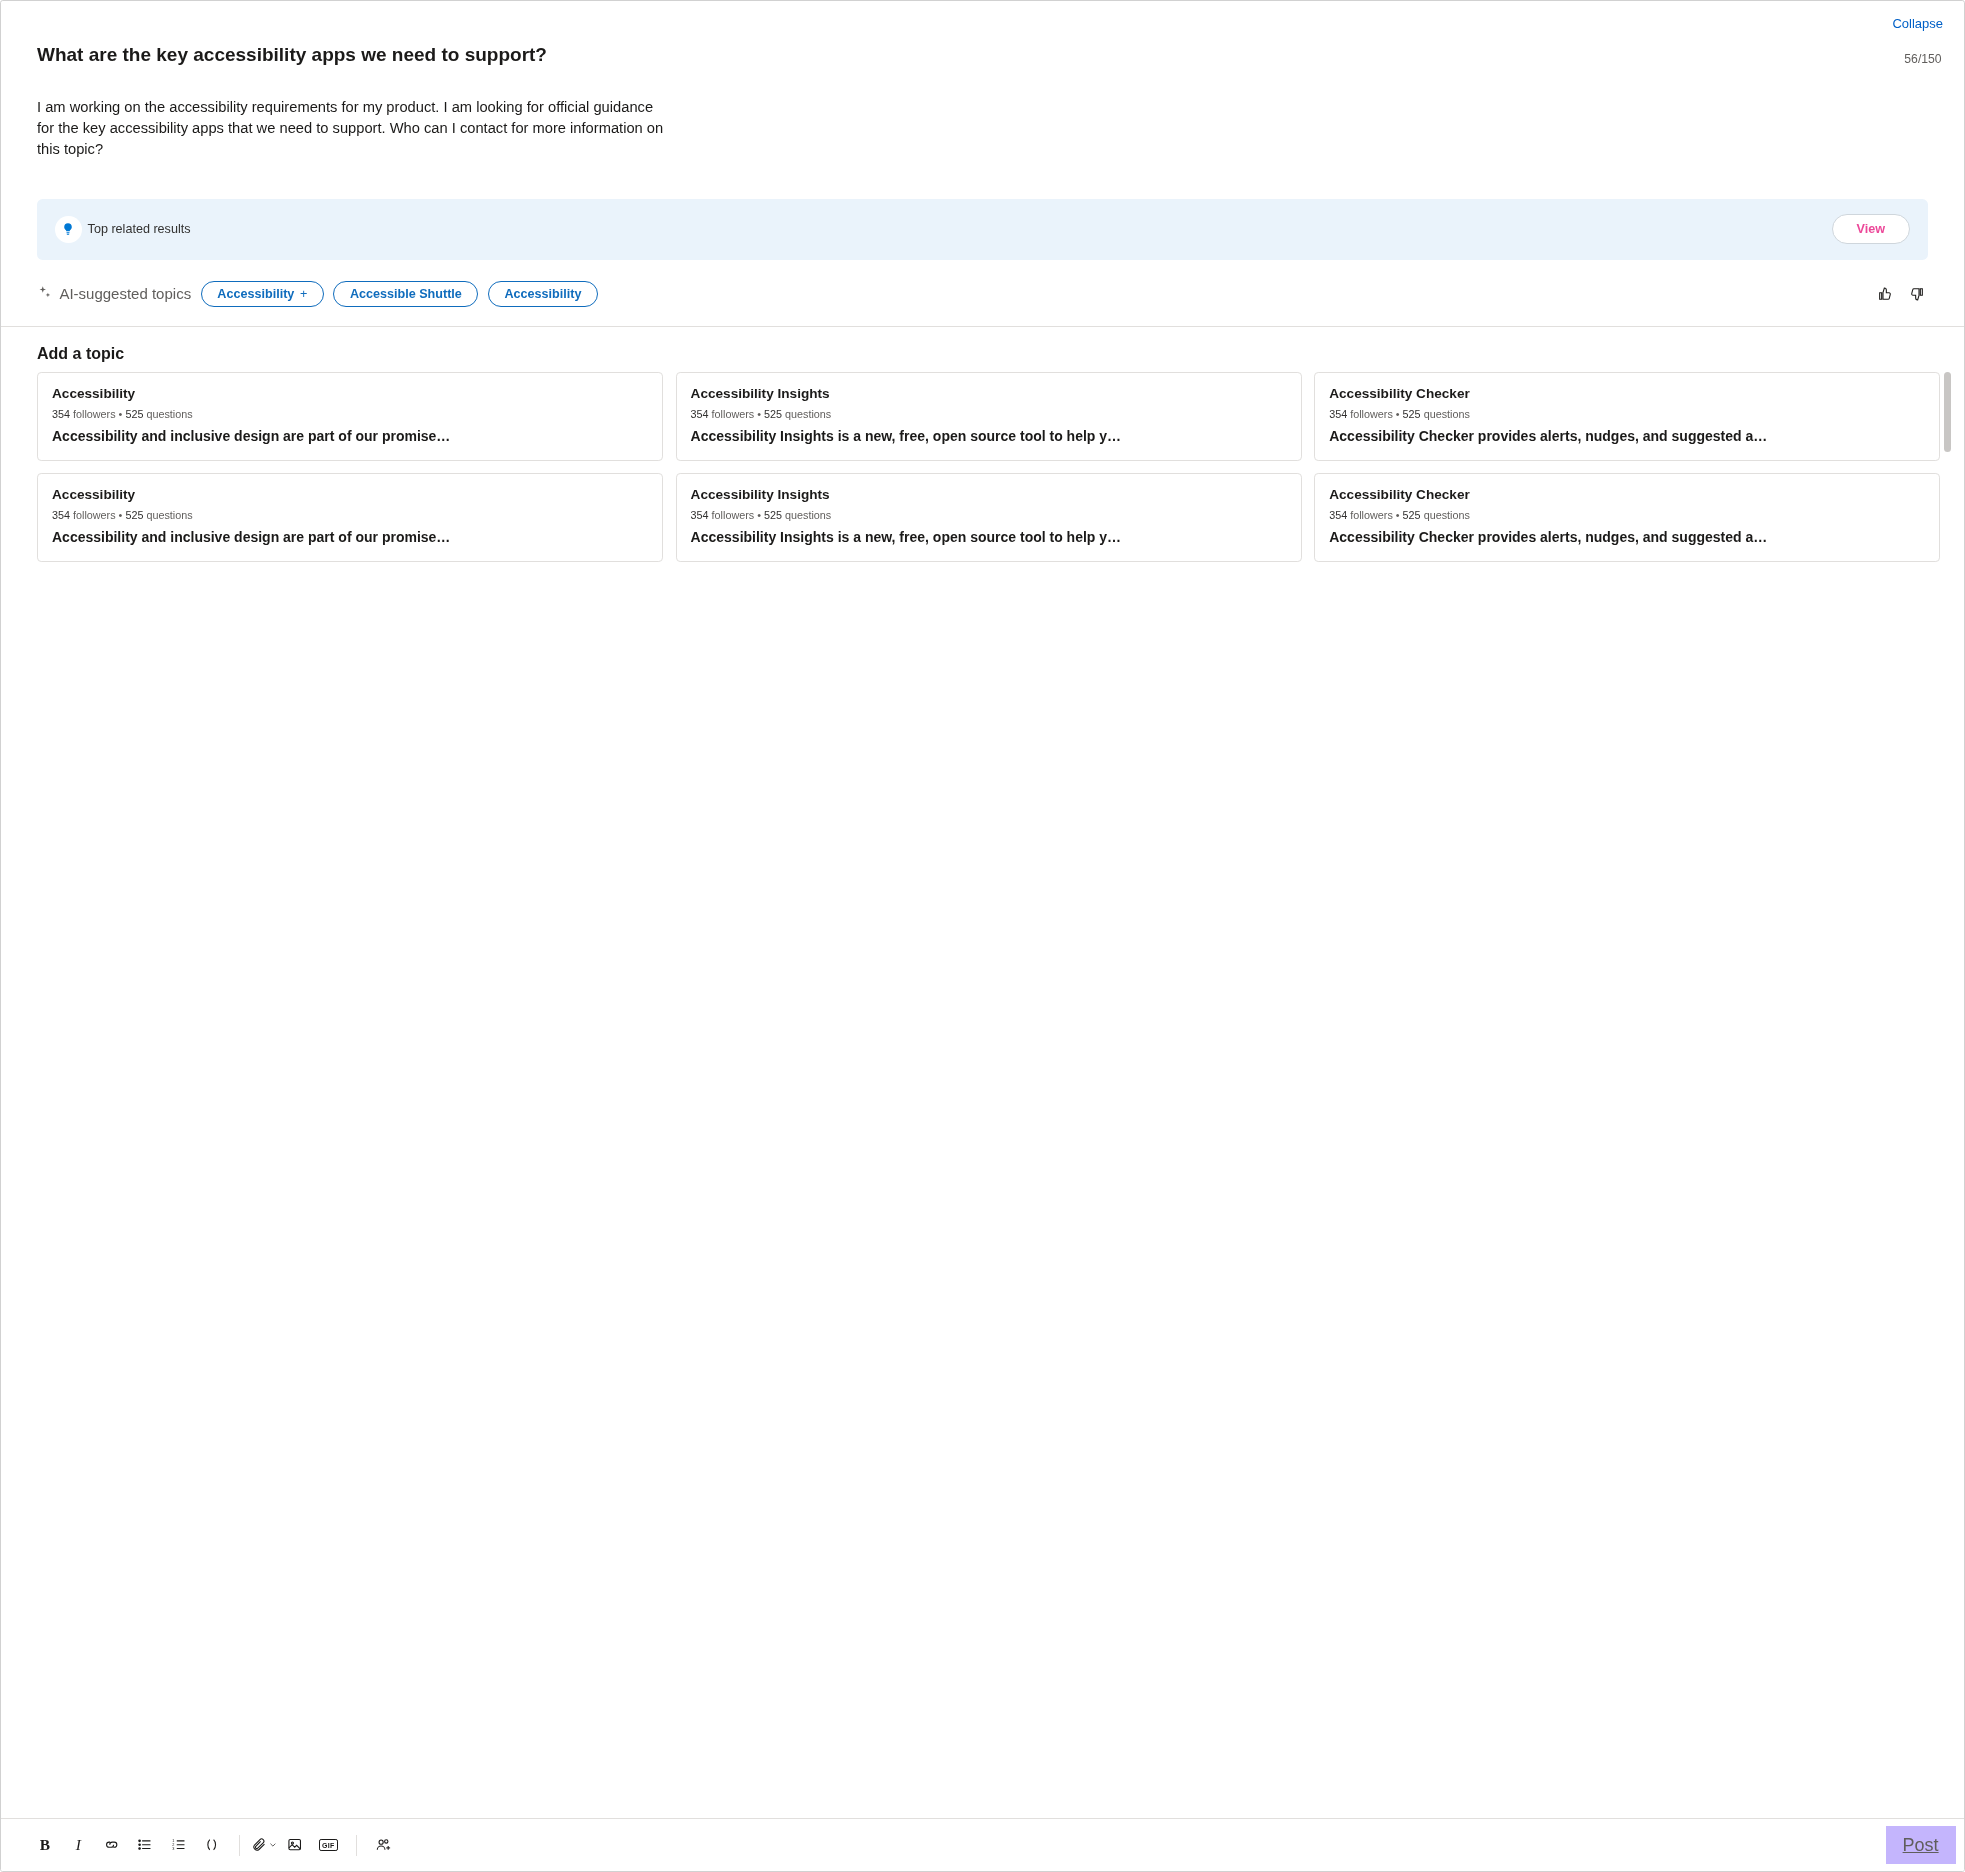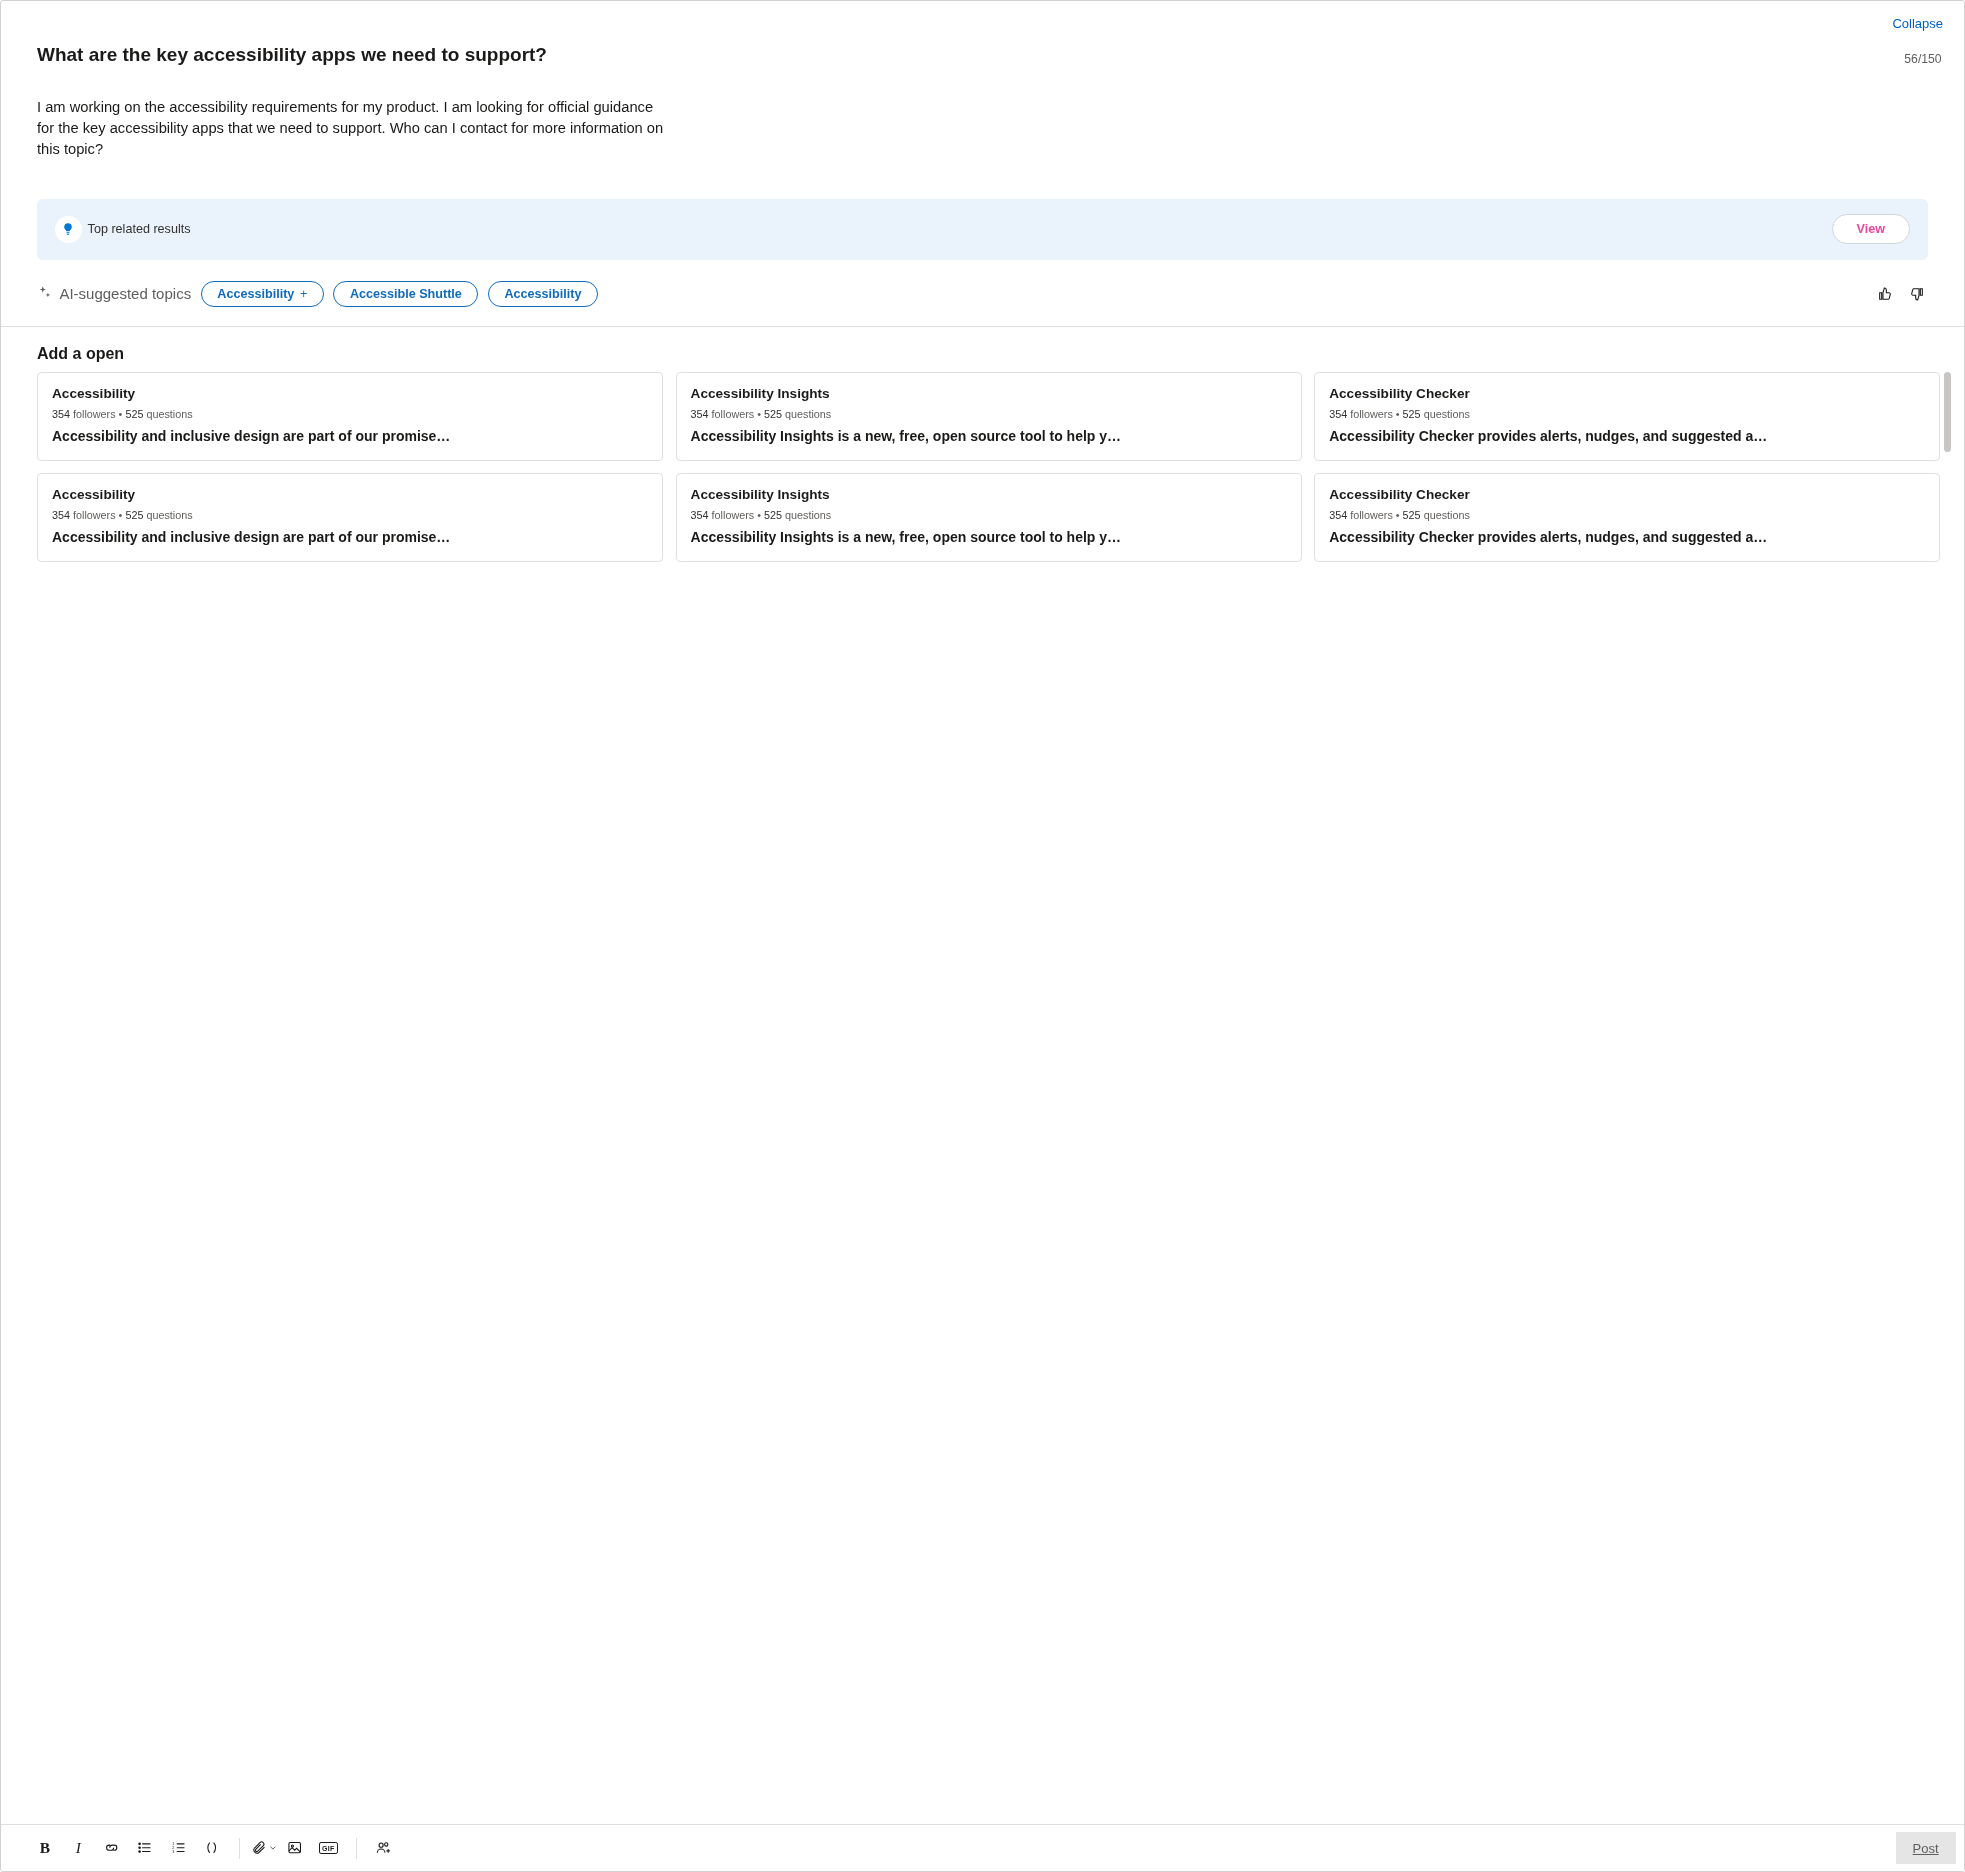--- a/index.html
+++ b/index.html
@@ -218,24 +218,24 @@
     .tb-btn svg { width: 15.4px; height: 15.4px; fill: none; stroke: currentColor; stroke-width: 1.7; }
     .tb-btn.bold-btn { font-weight: 800; font-size: 15.4px; font-family: 'Segoe UI', serif; }
     .tb-btn.italic-btn { font-style: italic; font-size: 15.4px; font-family: serif; }
     .tb-sep {
       width: 0.7px; height: 21px;
       background: #e1dfdd;
       margin: 0 7px;
     }
     .post-btn {
       margin-left: auto;
-      background: #e5e5e5;
+      background: #c4b5fd;
       border: none;
       color: #605e5c;
-      font-size: 13px;
+      font-size: 18px;
       padding: 8.4px 17px;
       cursor: pointer;
       text-decoration: underline;
     }
     .gif-box {
       border: 1.1px solid #1b1a19;
       border-radius: 2.1px;
       font-size: 7px;
       font-weight: 700;
       padding: 1.4px 2.1px;
@@ -305,21 +305,21 @@
         <svg viewBox="0 0 24 24">
             <path d="M17 14V4h3v10h-3zm-2-10H7.5c-.9 0-1.7.6-1.9 1.5l-1.5 6C3.8 12.7 4.7 14 6 14h4v4c0 1.7 1.3 3 3 3l2-7V4z"></path>
           </svg>
       </button>
     </div>
   </div>
 
   <div class="section-divider"></div>
 
 
-  <h2 class="add-topic-heading">Add a open</h2>
+  <h2 class="add-topic-heading">Add a topic</h2>
 
   <div class="cards-viewport">
     <div class="topic-grid" id="topic-grid">
         <div class="topic-card">
           <div class="topic-card-title">Accessibility</div>
           <div class="topic-card-meta"><span class="num">354</span> <span>followers</span>  •  <span class="num">525</span> <span>questions</span></div>
           <div class="topic-card-desc">Accessibility and inclusive design are part of our promise…</div>
         </div>
         <div class="topic-card">
           <div class="topic-card-title">Accessibility Insights</div>

